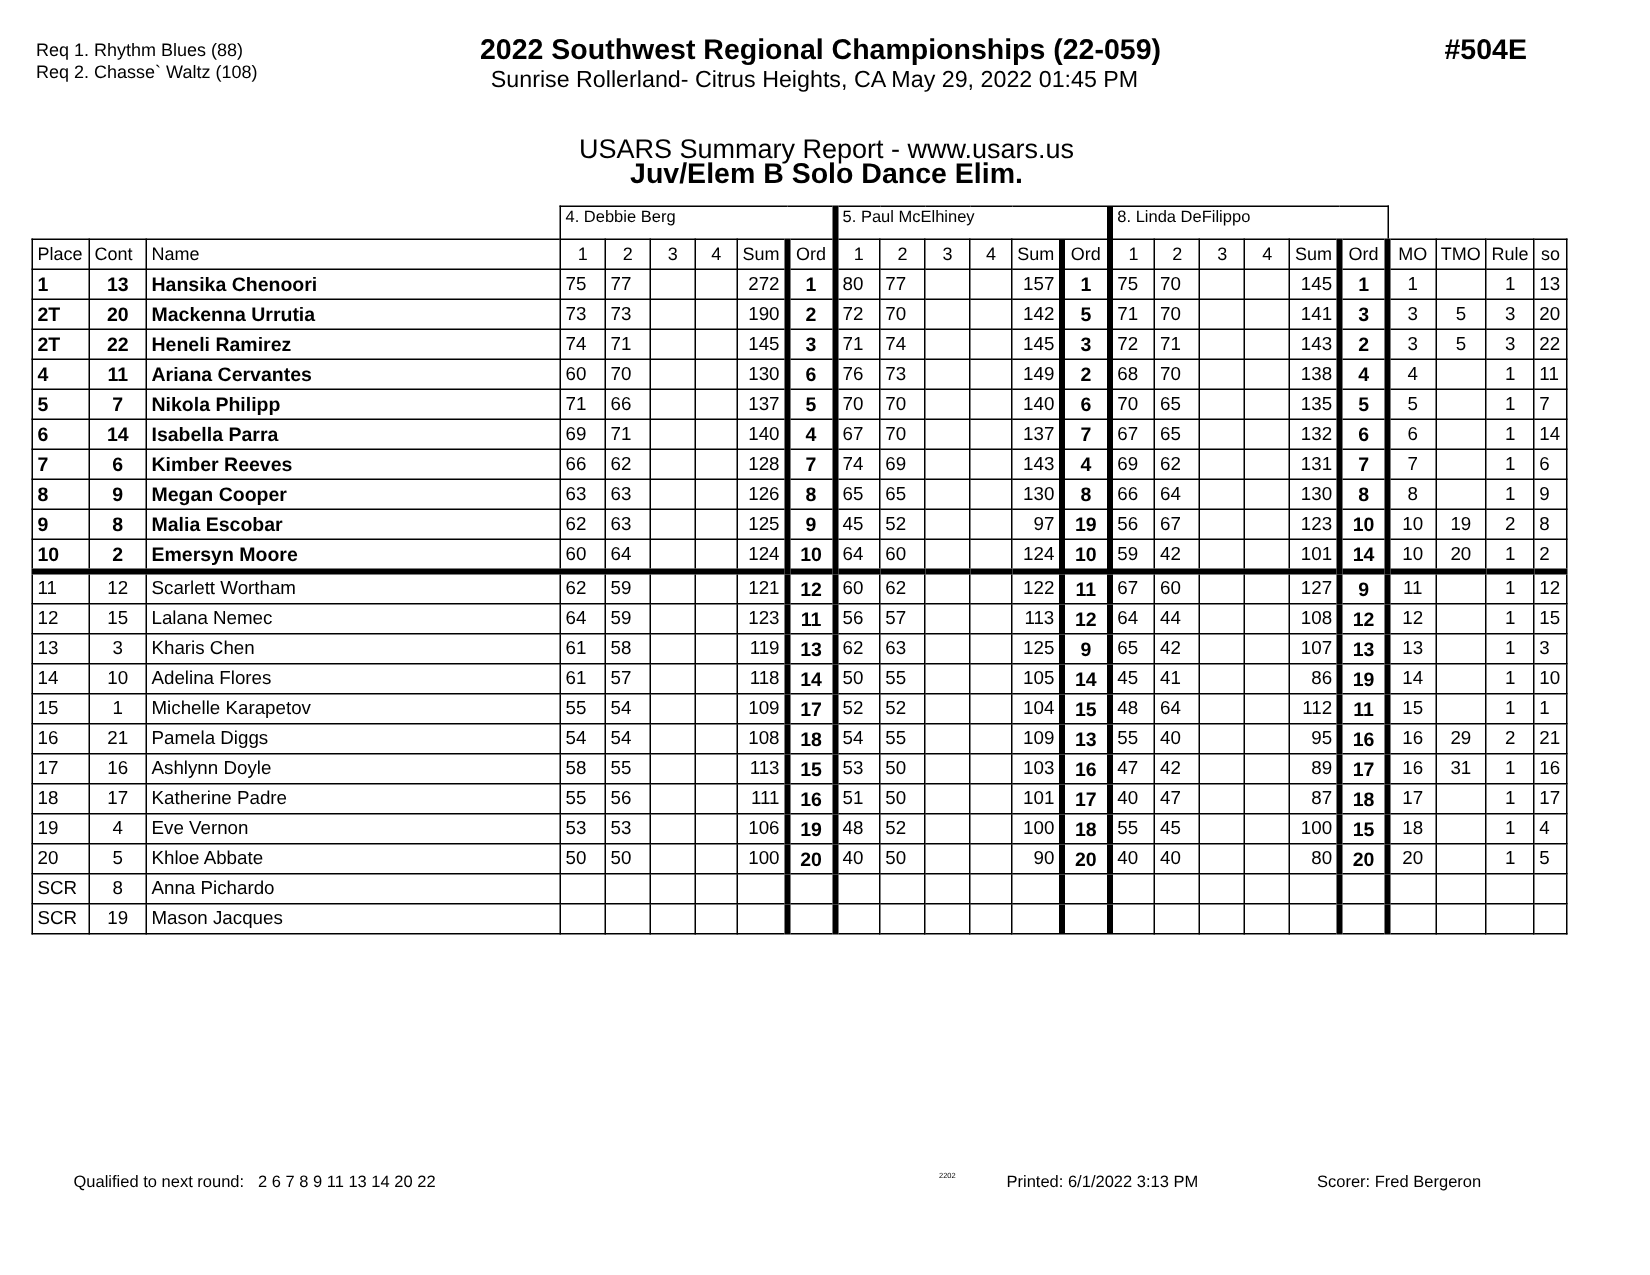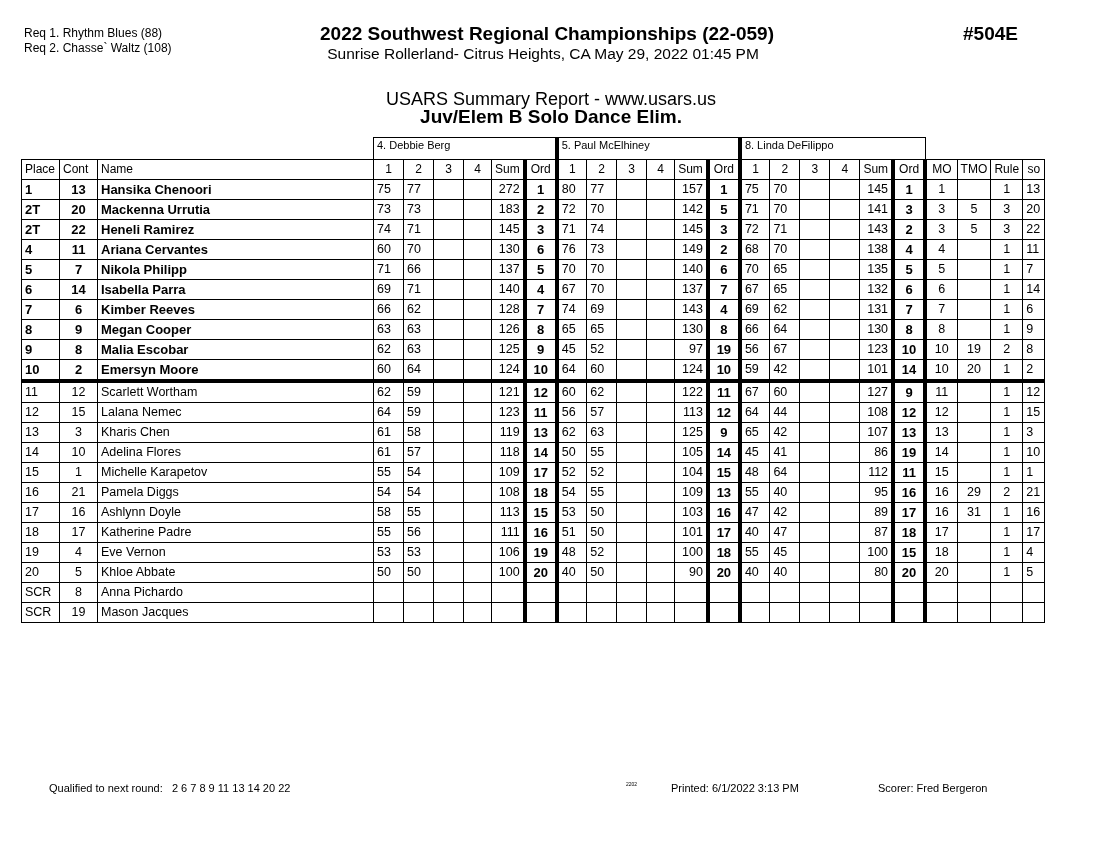--- a/index.html
+++ b/index.html
@@ -134,21 +134,21 @@
         <td>13</td>
       </tr>
       <tr>
         <td class="b bigb">2T</td>
         <td class="c b bigb">20</td>
         <td class="b bigb">Mackenna Urrutia</td>
         <td>73</td>
         <td>73</td>
         <td></td>
         <td></td>
-        <td class="r">183</td>
+        <td class="r">190</td>
         <td class="c b tl bigb">2</td>
         <td class="tl">72</td>
         <td>70</td>
         <td></td>
         <td></td>
         <td class="r">142</td>
         <td class="c b tl bigb">5</td>
         <td class="tl">71</td>
         <td>70</td>
         <td></td>

